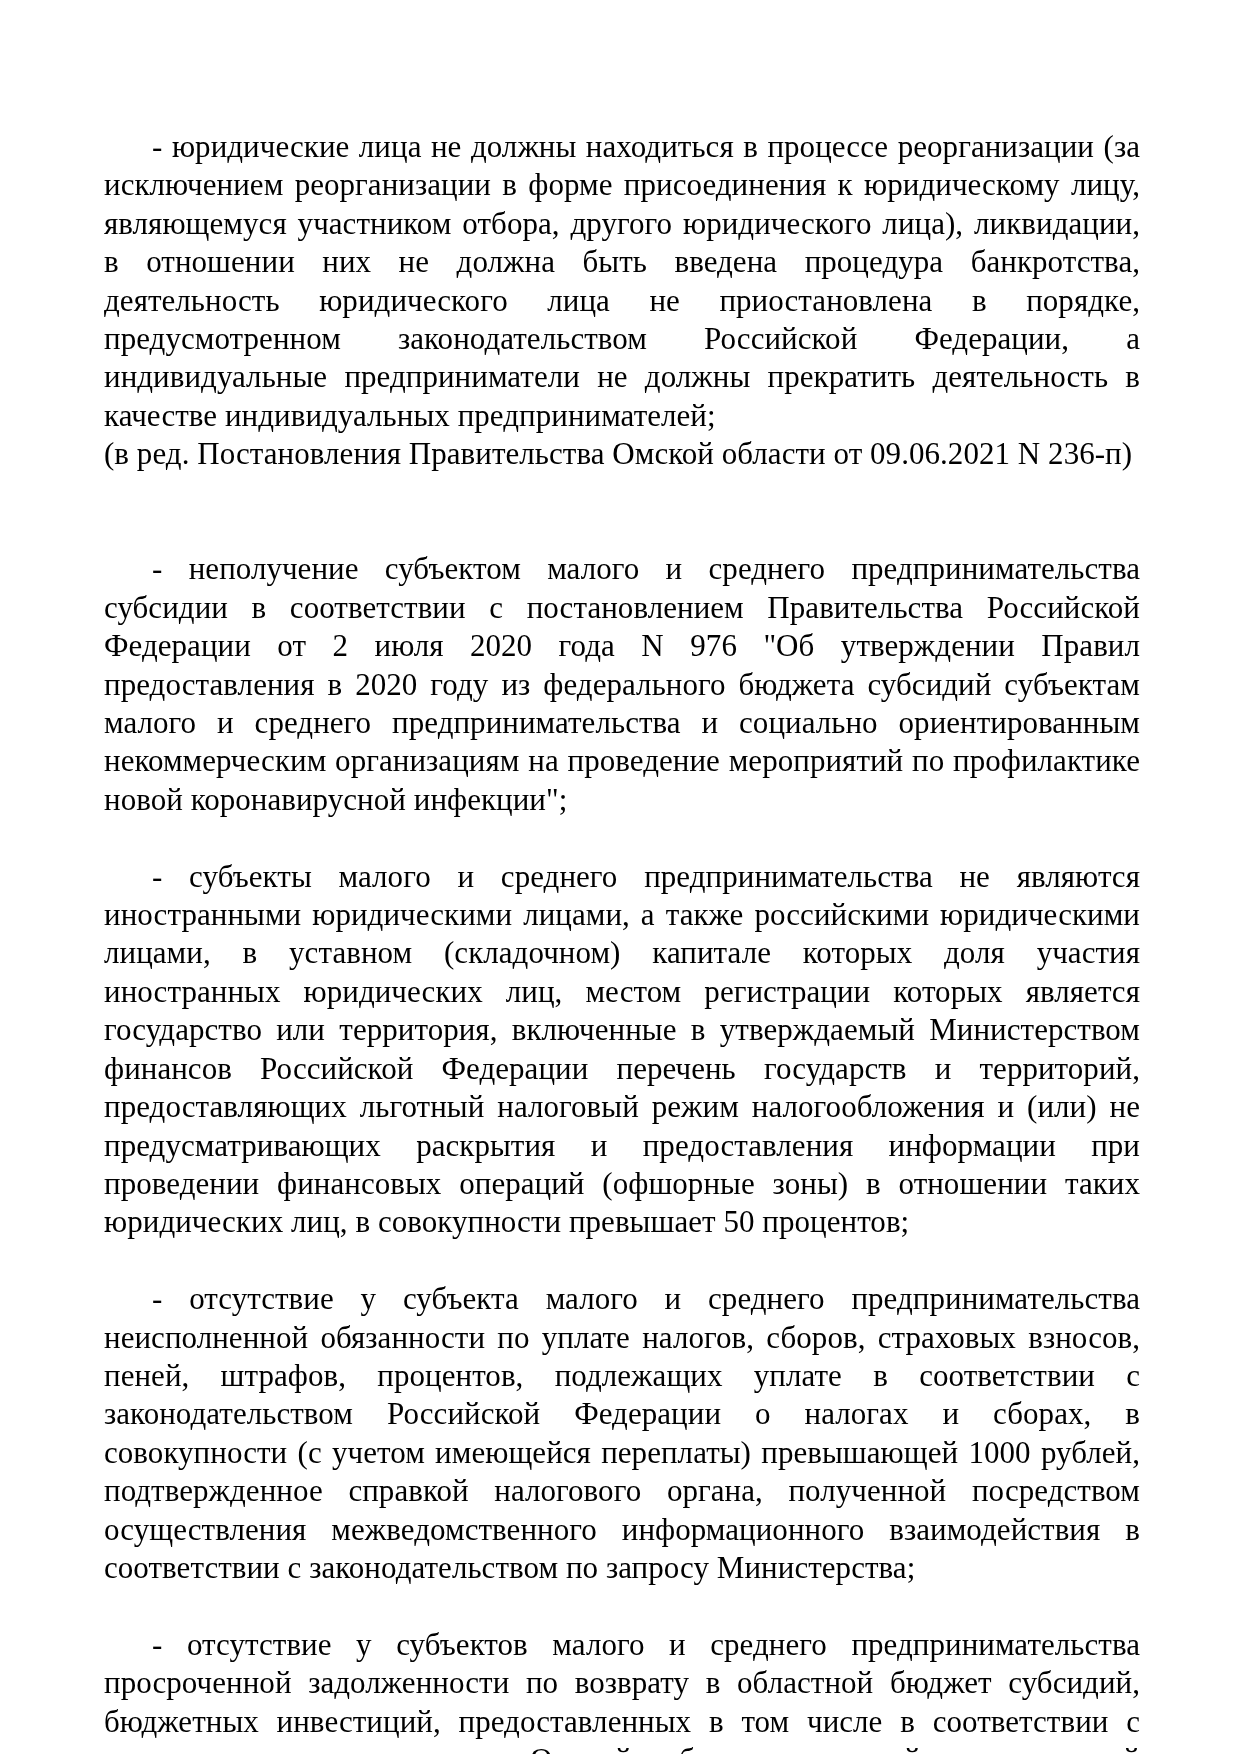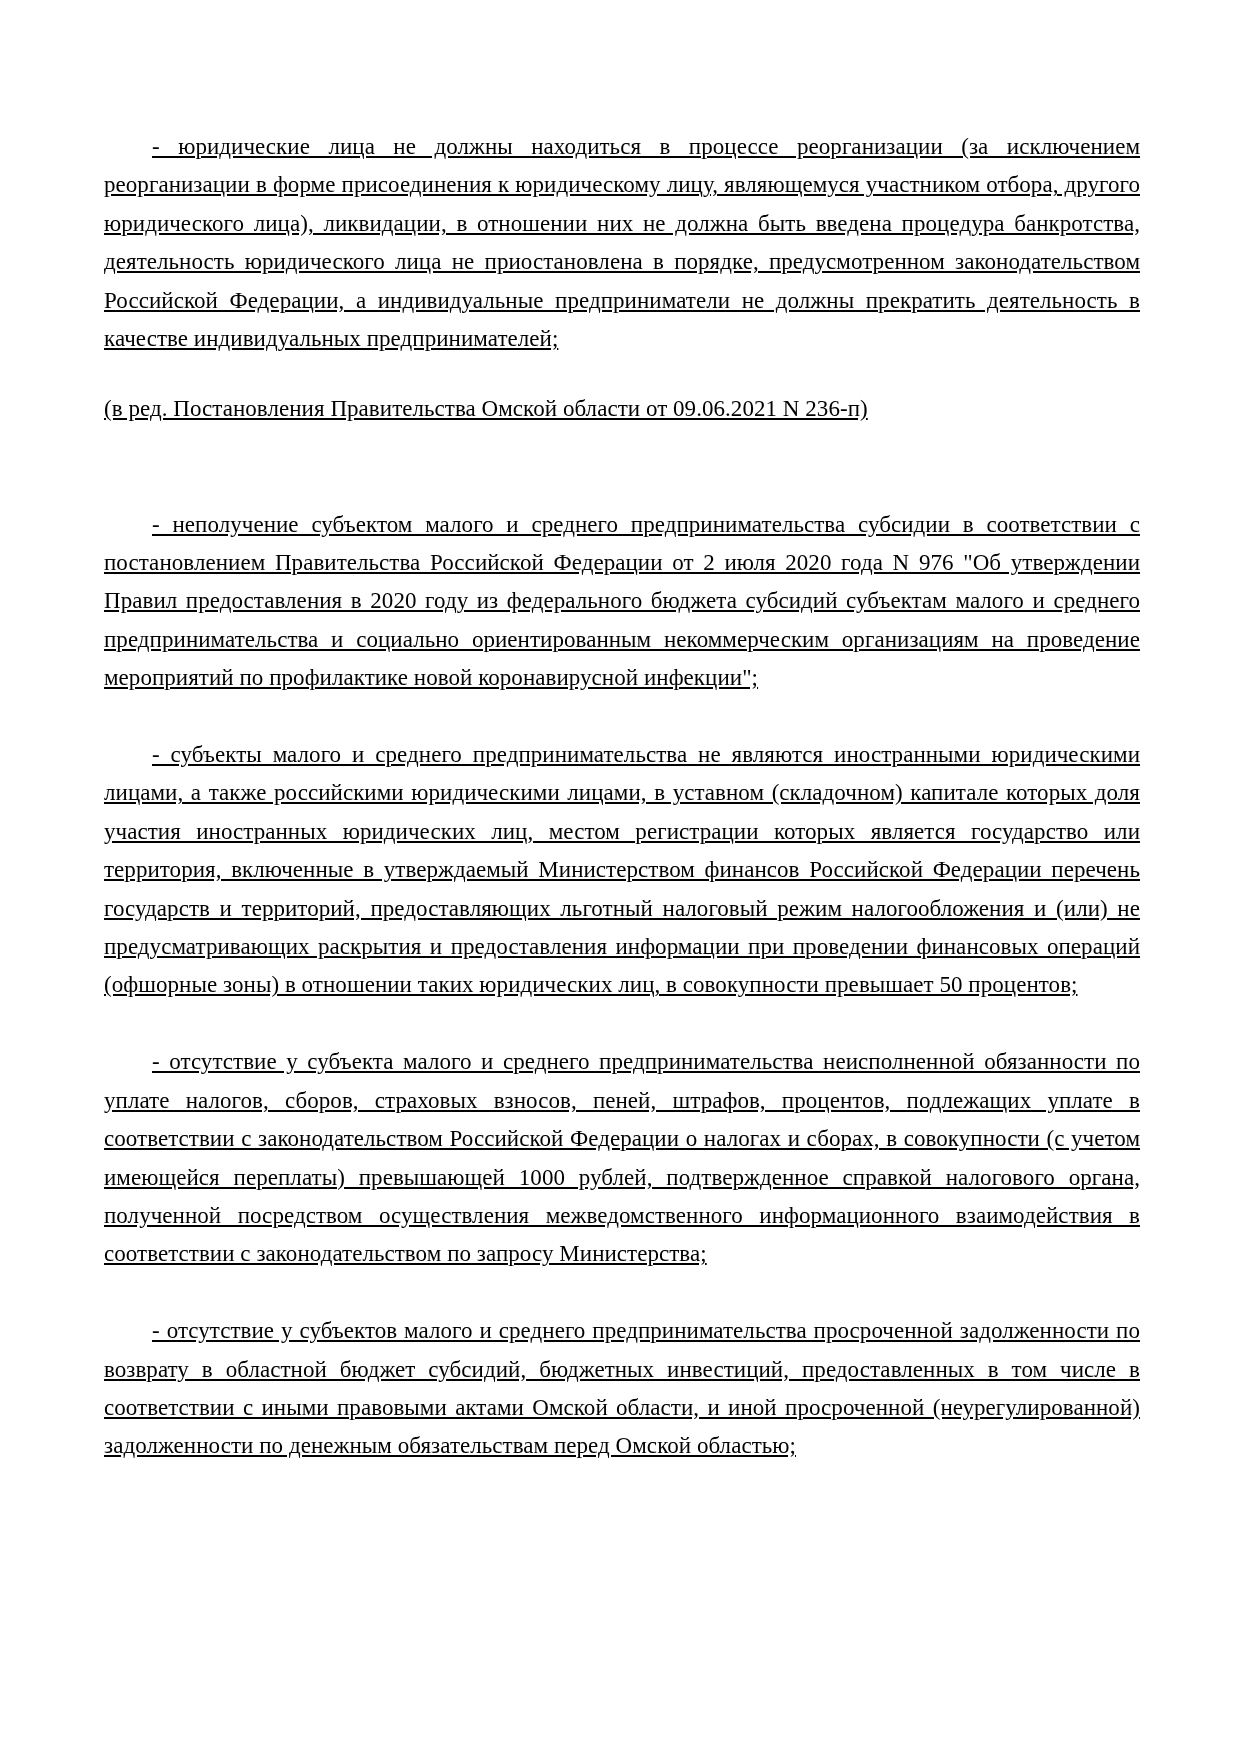--- a/index.html
+++ b/index.html
@@ -21,38 +21,36 @@
     box-sizing: border-box;
     overflow: hidden;
   }
   .content {
     position: absolute;
     left: 104px;
     top: 128px;
     width: 1036px;
   }
   .para {
-    font-size: 23px;
+    font-size: 31px;
     line-height: 38.4px;
     text-align: justify;
     text-justify: inter-word;
     margin: 0;
     hyphens: none;
     letter-spacing: 0.05px;
-    text-decoration: underline;
   }
   
   .para.indent {
     text-indent: 48px;
   }
   
   .para.note {
     text-align: left;
     text-indent: 0;
-    margin-top: 32px;
   }
   
   .gap {
     height: 38.4px;
   }
 </style>
 </head>
 <body>
 
 <div class="page">

